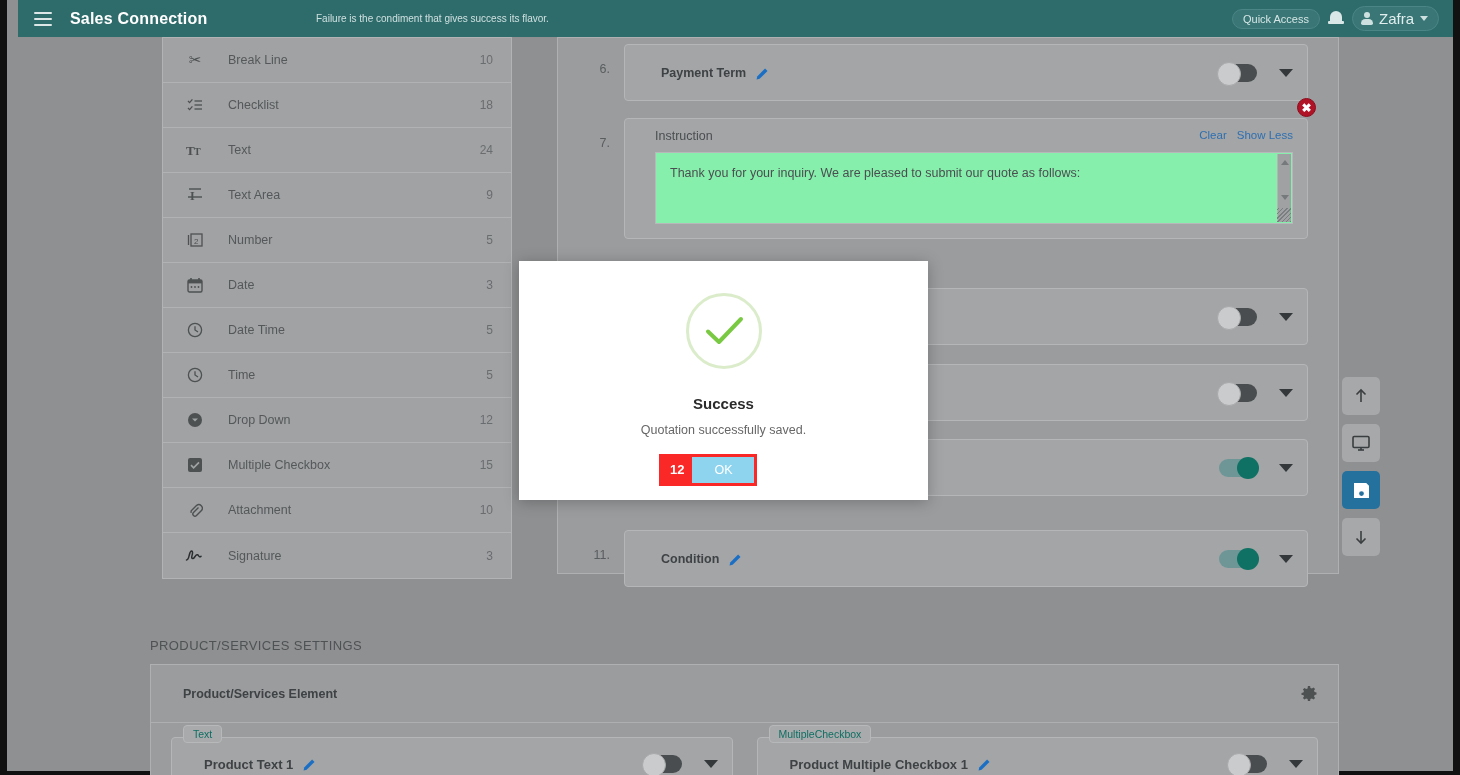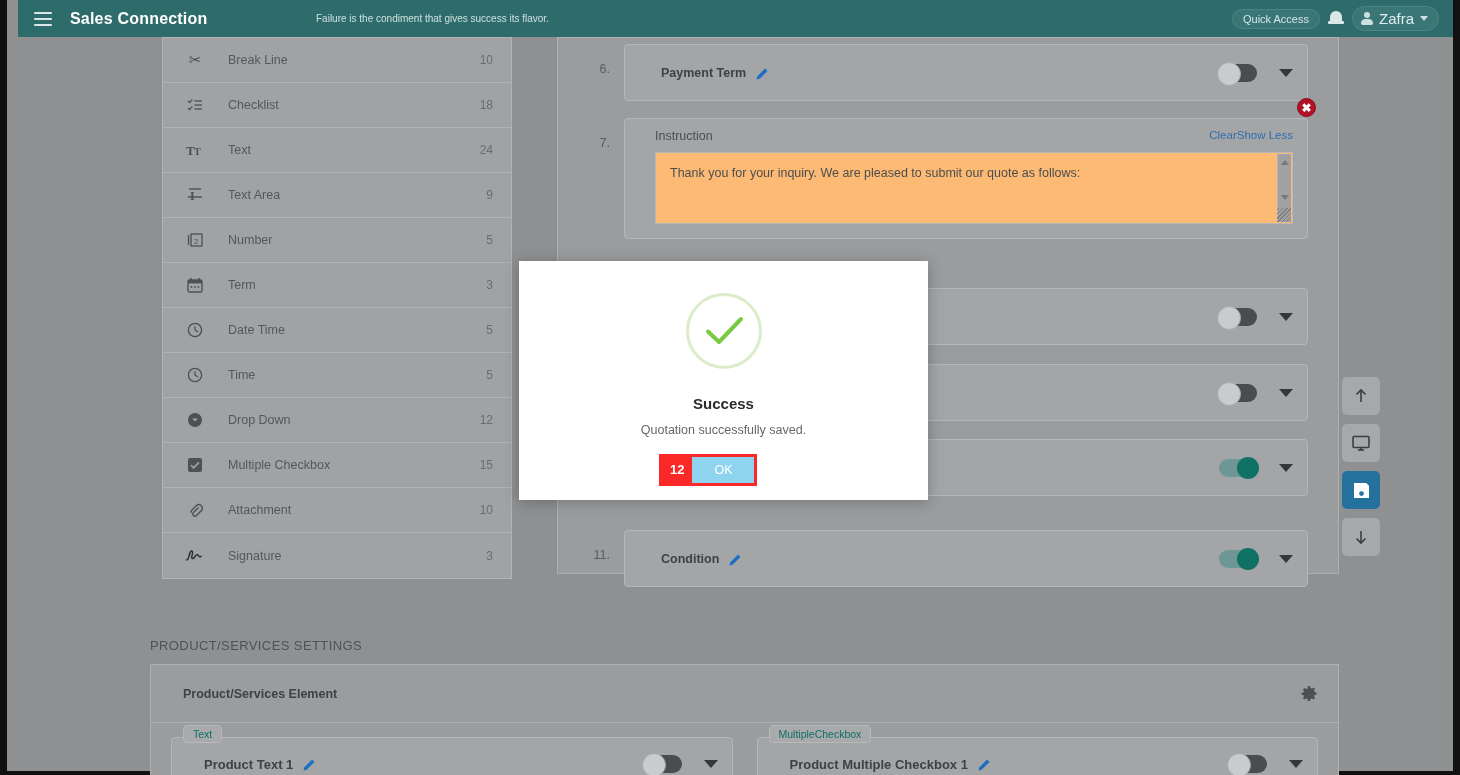--- a/index.html
+++ b/index.html
@@ -96,24 +96,24 @@
     background:#c9cbcc; border:1px solid #a7a9aa;}
   .toggle.on { background:#6e9696; }
   .toggle.on:before{content:"";position:absolute;right:-2px;top:-2px;width:22px;height:22px;border-radius:50%;
     background:#0f7163;}
   .chev { width:0;height:0;border-left:7px solid transparent;border-right:7px solid transparent;border-top:8px solid #34383a;}
 
   
   #instr-box { padding:10px 14px 14px 30px; }
   .instr-top { display:flex; align-items:flex-start; }
   .instr-title { font-size:12.5px; color:#4b4e50; }
-  .instr-links { margin-left:auto; display:flex; gap:0; font-size:11.5px; color:#2f6fb0; }
+  .instr-links { margin-left:auto; display:flex; gap:10px; font-size:11.5px; color:#2f6fb0; }
   .instr-links span { cursor:pointer; }
   #instr-area {
-    margin-top:9px; height:72px; background:#fdba74; border:1px solid #b6b8b9;
+    margin-top:9px; height:72px; background:#86efac; border:1px solid #b6b8b9;
     position:relative; padding:13px 30px 0 14px; font-size:12.5px; color:#4b4e50;
   }
   #instr-scroll { position:absolute; right:1px; top:1px; bottom:1px; width:14px; background:#9fa1a3;
     border-left:1px solid #b2b4b5; }
   .sb-arrow { position:absolute; left:3px; width:0; height:0; border-left:4px solid transparent;
     border-right:4px solid transparent; }
   .sb-up { top:6px; border-bottom:5px solid #76797b; }
   .sb-dn { bottom:22px; border-top:5px solid #76797b; }
   #instr-grip { position:absolute; right:1px; bottom:1px; width:14px; height:14px;
     background:repeating-linear-gradient(-45deg,#7b7e80 0 1px,transparent 1px 3px); }
@@ -258,21 +258,21 @@
           <svg width="16" height="16" viewBox="0 0 16 16" fill="#4e5152">
             <rect x="1" y="3" width="14" height="12" rx="1.5" fill="none" stroke="#4e5152" stroke-width="1.4"></rect>
             <rect x="1" y="3" width="14" height="3.4"></rect>
             <rect x="3.2" y="1" width="1.6" height="3"></rect>
               <rect x="11.2" y="1" width="1.6" height="3"></rect>
             <circle cx="4.5" cy="10" r="0.9"></circle>
               <circle cx="8" cy="10" r="0.9"></circle>
               <circle cx="11.5" cy="10" r="0.9"></circle>
           </svg>
         </span>
-        <span class="el-label">Term</span>
+        <span class="el-label">Date</span>
         <span class="el-count">3</span>
       </div>
 
       <div class="el-row">
         <span class="el-ico">
           <svg width="16" height="16" viewBox="0 0 16 16" fill="none" stroke="#4e5152" stroke-width="1.3">
             <circle cx="8" cy="8" r="6.6"></circle>
               <path d="M8 4.2V8l3 2"></path>
           </svg>
         </span>

